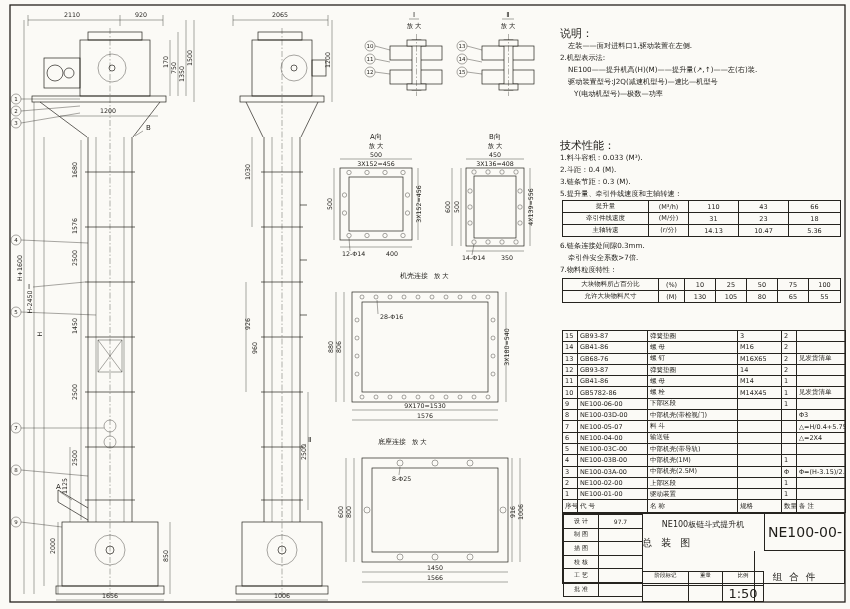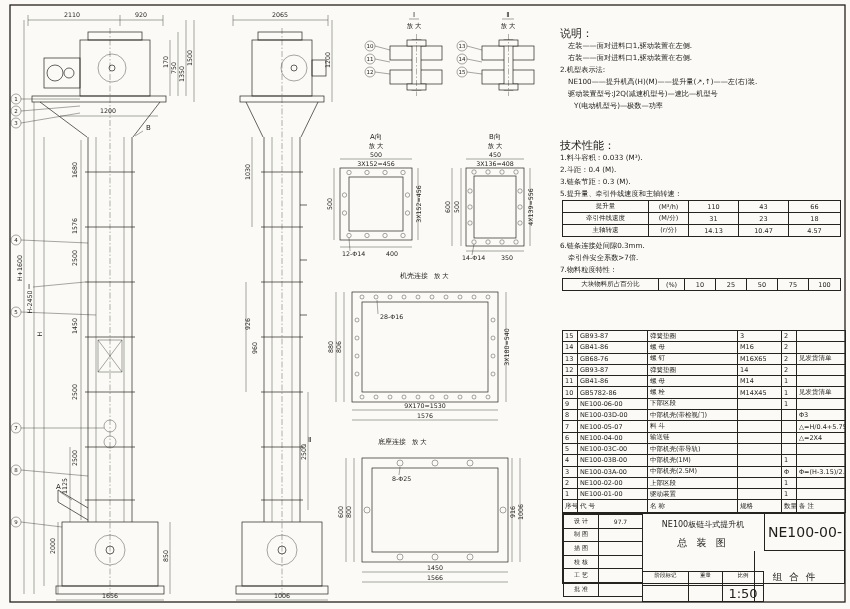--- a/index.html
+++ b/index.html
@@ -20,21 +20,21 @@
   .t{border-collapse:collapse;table-layout:fixed;position:absolute}
   .t td{border:0.6px solid #25231e;font-size:6.5px;padding:0 1px;white-space:nowrap;
         overflow:hidden;height:11px;text-align:center}
   .bom td{height:10.3px;text-align:left;padding-left:2px}
   .bom tfoot td{text-align:left;height:12px}
   .tb{position:absolute;left:562px;top:513px;width:283px;height:71px;border:1.2px solid #25231e;box-sizing:border-box;background:#fbfaf6}
   .tb .cell{position:absolute;box-sizing:border-box;overflow:hidden}
   .sig{left:0;top:0}
   .sig td{width:auto;height:12.6px;font-size:6px;text-align:center}
   .tb .prod{left:79px;top:5px;width:122px;text-align:center;font-size:8px}
-  .tb .doc{left:79px;top:22px;width:122px;text-align:center;font-size:10px;letter-spacing:3px}
+  .tb .doc{left:79px;top:22px;width:122px;text-align:left;font-size:10px;letter-spacing:3px}
   .tb .strip{left:79px;top:57px;width:122px;height:31px;border-top:0.6px solid #25231e;border-left:0.6px solid #25231e}
   .tb .sc{position:absolute;box-sizing:border-box;border-right:0.6px solid #25231e;border-bottom:0.6px solid #25231e;
           font-size:5.5px;text-align:center;overflow:hidden}
   .tb .dno{left:201px;top:0;width:81px;height:37px;border-left:0.6px solid #25231e;border-bottom:0.6px solid #25231e;
            text-align:center;line-height:37px;font-size:14px}
   .tb .kind{left:191px;top:37px;width:81px;height:51px;border-left:0.6px solid #25231e;text-align:center;
             line-height:51px;font-size:9.5px;letter-spacing:2px}
 </style>
 </head>
 <body>
@@ -383,21 +383,20 @@
     <line class="thin" x1="362" y1="572" x2="508" y2="572"></line>
     <text x="435" y="570" text-anchor="middle">1450</text>
     <line class="thin" x1="362" y1="582" x2="508" y2="582"></line>
     <text x="435" y="580" text-anchor="middle">1566</text>
   </g>
 </svg>
 
 <div class="panel" style="left:560px;top:28px;width:285px">
   <div class="ttl">说明：</div>
   <div style="padding-left:8px">左装——面对进料口1,驱动装置在左侧.</div>
-  <div style="padding-left:8px">右装——面对进料口1,驱动装置在右侧.</div>
   <div>2.机型表示法:</div>
   <div style="padding-left:8px">NE100——提升机高(H)(M)——提升量(↗,↑)——左(右)装.</div>
   <div style="padding-left:8px">驱动装置型号:J2Q(减速机型号)—速比—机型号</div>
   <div style="padding-left:14px">Y(电动机型号)—极数—功率</div>
 </div>
 
 <div class="panel" style="left:560px;top:140px;width:285px">
   <div class="ttl">技术性能：</div>
   <div>1.料斗容积：0.033 (M³).</div>
   <div>2.斗距：0.4 (M).</div>
@@ -426,21 +425,21 @@
         <td>(M/分)</td>
         <td>31</td>
         <td>23</td>
         <td>18</td>
       </tr>
       <tr>
         <td>主轴转速</td>
         <td>(r/分)</td>
         <td>14.13</td>
         <td>10.47</td>
-        <td>4.57</td>
+        <td>5.36</td>
       </tr>
     </tbody>
 </table>
 
 <div class="panel" style="left:560px;top:240px;width:285px">
   <div>6.链条连接处间隙0.3mm.</div>
   <div style="padding-left:8px">牵引件安全系数&gt;7倍.</div>
   <div>7.物料粒度特性：</div>
 </div>
 
@@ -456,20 +455,29 @@
     </colgroup>
   <tbody>
       <tr>
         <td>大块物料所占百分比</td>
         <td>(%)</td>
         <td>10</td>
         <td>25</td>
         <td>50</td>
         <td>75</td>
         <td>100</td>
+      </tr>
+      <tr>
+        <td>允许大块物料尺寸</td>
+        <td>(M)</td>
+        <td>130</td>
+        <td>105</td>
+        <td>80</td>
+        <td>65</td>
+        <td>55</td>
       </tr>
     </tbody>
 </table>
 
 <table class="t bom" style="left:562px;top:330px;width:283px">
   <colgroup>
       <col style="width:15px">
       <col style="width:70px">
       <col style="width:90px">
       <col style="width:44px">

